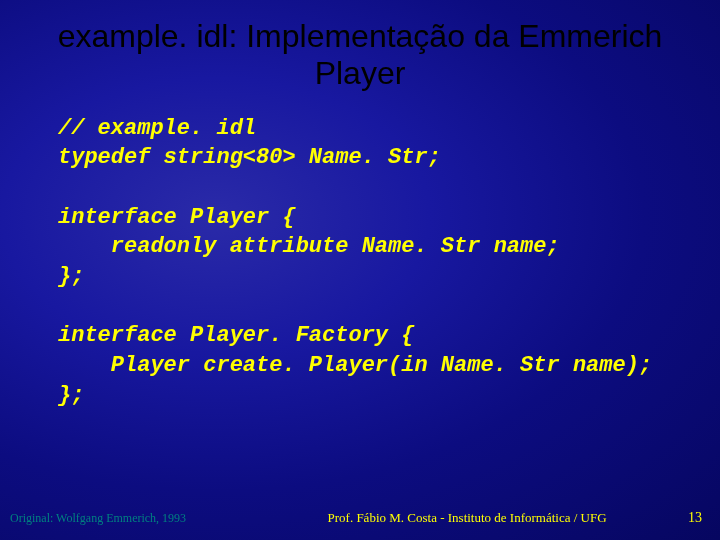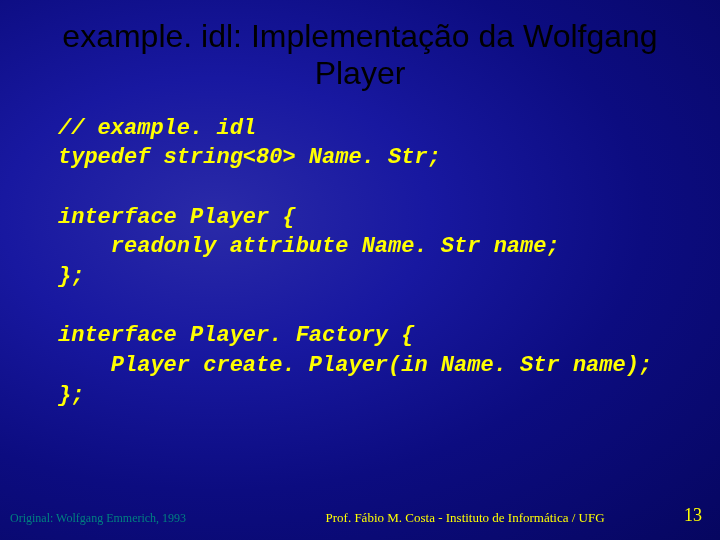--- a/index.html
+++ b/index.html
@@ -53,28 +53,28 @@
   }
   .footer-center {
     color: #ffff00;
     font-size: 13px;
     text-align: center;
     flex: 1;
     padding-left: 60px;
   }
   .footer-right {
     color: #ffff00;
-    font-size: 18px;
+    font-size: 14px;
   }
 </style>
 </head>
 <body>
 
 <div class="slide">
-  <div class="title">example. idl: Implementação da Wolfgang Player</div>
+  <div class="title">example. idl: Implementação da Emmerich Player</div>
   <div class="code-block">// example. idl
 typedef string&lt;80&gt; Name. Str;
 
 interface Player {
     readonly attribute Name. Str name;
 };
 
 interface Player. Factory {
     Player create. Player(in Name. Str name);
 };</div>

